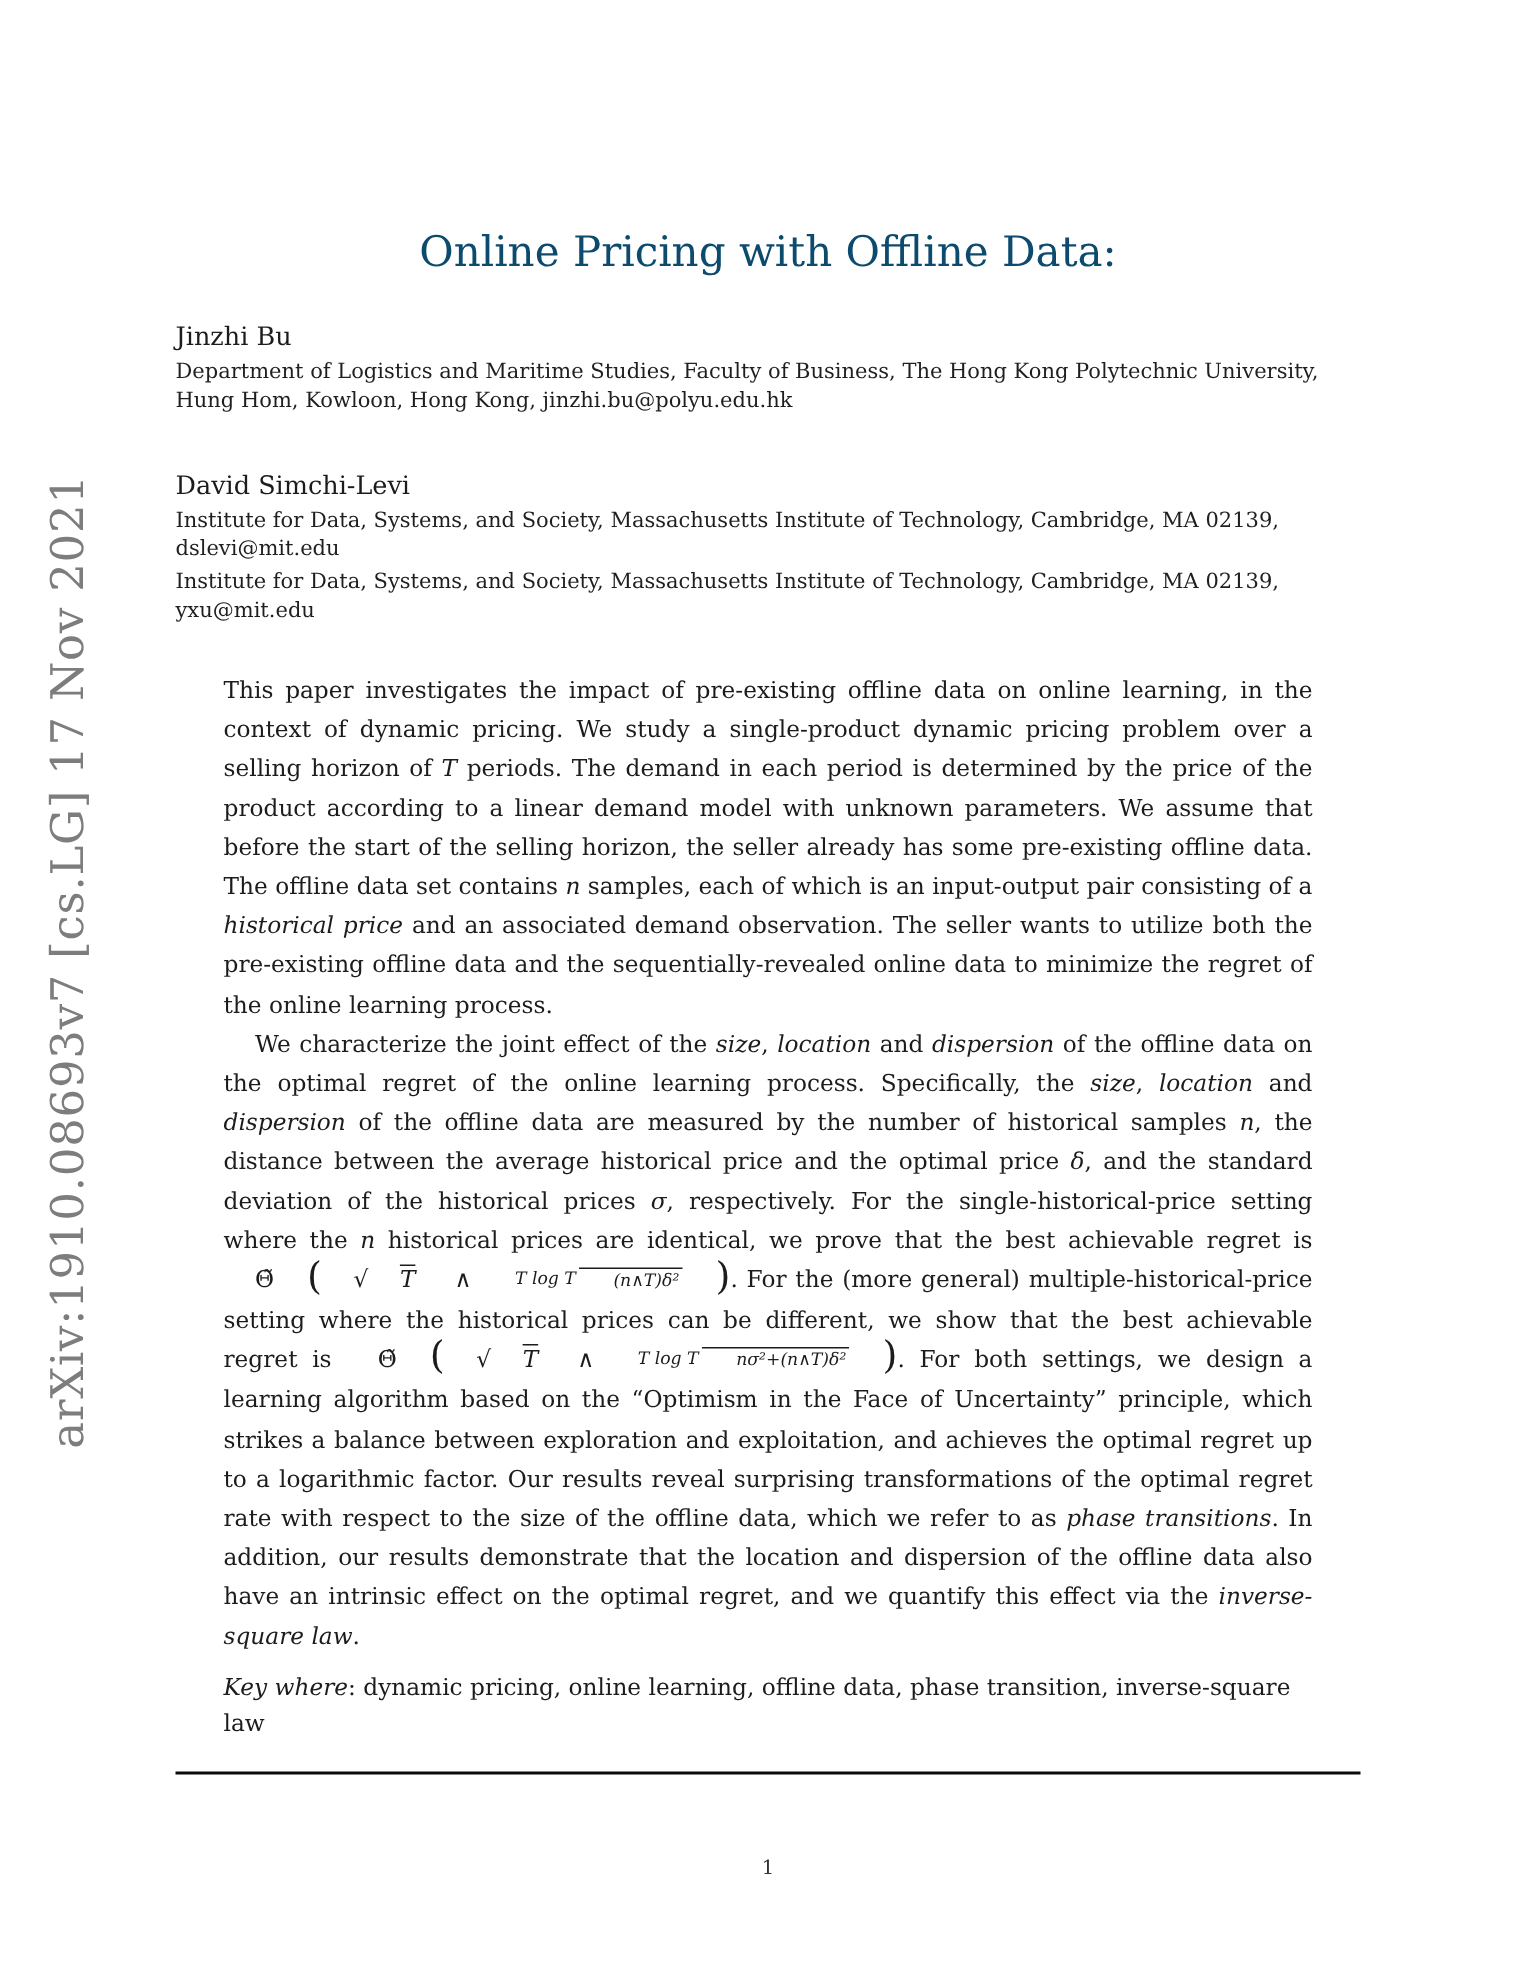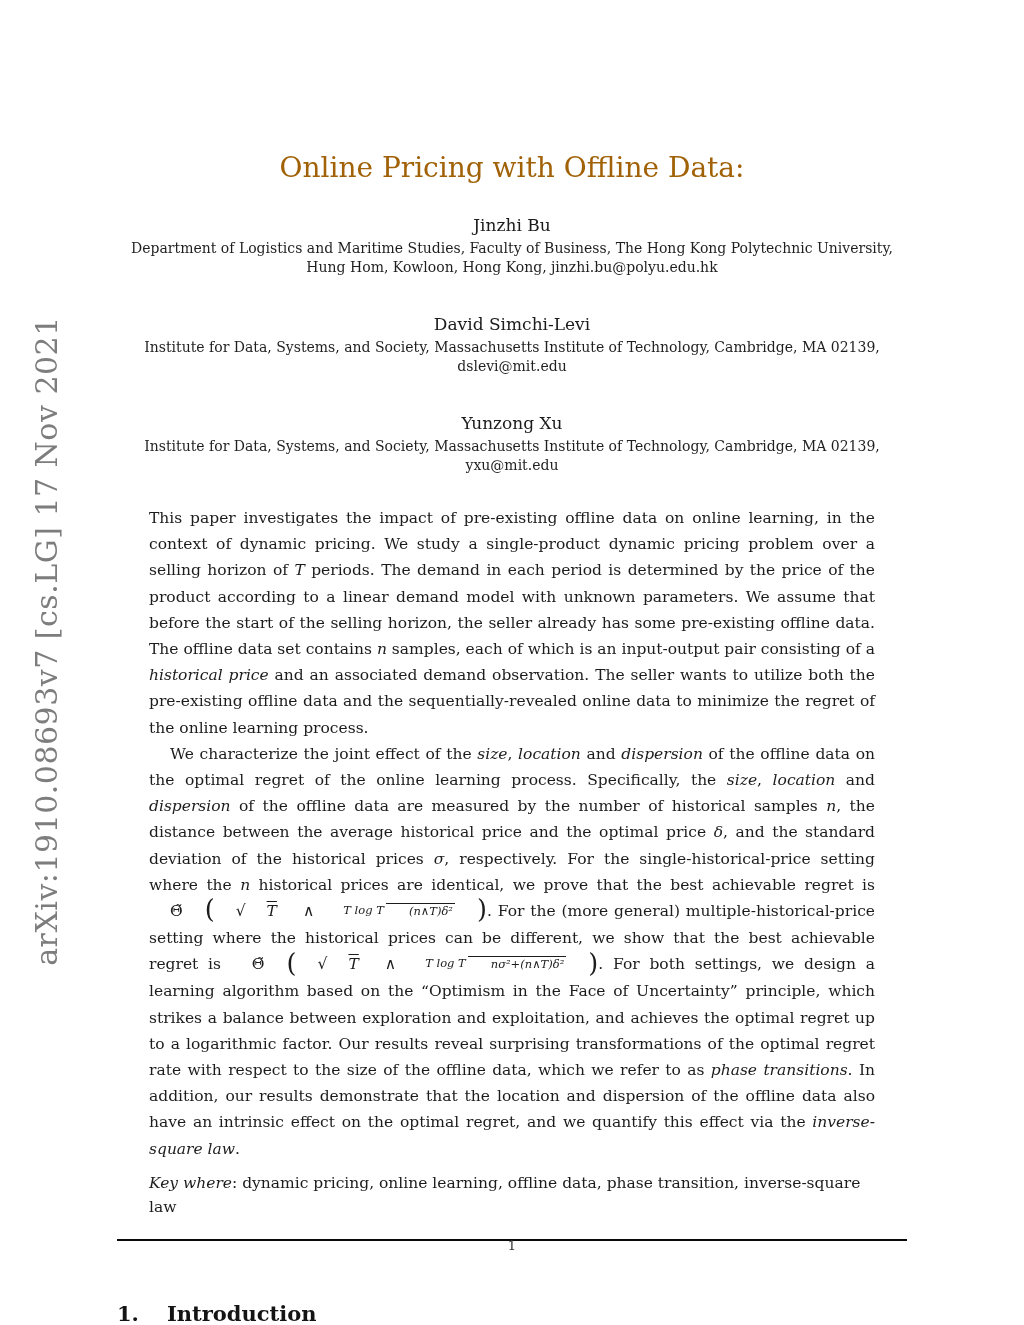--- a/index.html
+++ b/index.html
@@ -34,23 +34,23 @@
   }
   .content {
     width: 790px;
     margin: 0 auto;
     padding-top: 148px;
   }
   .title {
     text-align: center;
     font-size: 28px;
     line-height: 40px;
-    color: #a16207;
+    color: #0c4a6e;
   }
-  .author-block { text-align: center; }
+  .author-block { }
   .author-name {
     margin-top: 36px;
     font-size: 17px;
     line-height: 22px;
   }
   .author-name.first { margin-top: 26px; }
   .author-affil {
     margin-top: 3px;
     font-size: 14px;
     line-height: 19px;
@@ -140,21 +140,20 @@
 
     <div class="title">
       <div>Online Pricing with Offline Data:</div>
     </div>
 
     <div class="author-block">
       <div class="author-name first">Jinzhi Bu</div>
       <div class="author-affil">Department of Logistics and Maritime Studies, Faculty of Business, The Hong Kong Polytechnic University, Hung Hom, Kowloon, Hong Kong, jinzhi.bu@polyu.edu.hk</div>
       <div class="author-name">David Simchi-Levi</div>
       <div class="author-affil">Institute for Data, Systems, and Society, Massachusetts Institute of Technology, Cambridge, MA 02139, dslevi@mit.edu</div>
-      <div class="author-name">Yunzong Xu</div>
       <div class="author-affil">Institute for Data, Systems, and Society, Massachusetts Institute of Technology, Cambridge, MA 02139, yxu@mit.edu</div>
     </div>
 
     <div class="abstract">
       <p><span>This paper investigates the impact of pre-existing offline data on online learning, in the context of dynamic pricing. We study a single-product dynamic pricing problem over a selling horizon of </span><span class="it">T</span><span> periods. The demand in each period is determined by the price of the product according to a linear demand model with unknown parameters. We assume that before the start of the selling horizon, the seller already has some pre-existing offline data. The offline data set contains </span><span class="it">n</span><span> samples, each of which is an input-output pair consisting of a </span><span class="it">historical price</span><span> and an associated demand observation. The seller wants to utilize both the pre-existing offline data and the sequentially-revealed online data to minimize the regret of the online learning process.</span></p>
       <p class="indent"><span><span>We characterize the joint effect of the </span><span class="it">size</span><span>, </span><span class="it">location</span><span> and </span><span class="it">dispersion</span><span> of the offline data on the optimal regret of the online learning process. Specifically, the </span><span class="it">size</span><span>, </span><span class="it">location</span><span> and </span><span class="it">dispersion</span><span> of the offline data are measured by the number of historical samples </span><span class="it">n</span><span>, the distance between the average historical price and the optimal price </span><span class="it">δ</span><span>, and the standard deviation of the historical prices </span><span class="it">σ</span><span>, respectively. For the single-historical-price setting where the </span><span class="it">n</span><span> historical prices are identical, we prove that the best achievable regret is </span></span><span class="formula">
             <span class="theta">Θ̃</span>
             <span class="bigp">(</span>
             <span class="rad">√</span>
             <span class="ol">T</span>
@@ -175,21 +174,18 @@
               <span class="den">nσ²+(n∧T)δ²</span>
             </span>
             <span class="bigp">)</span>
           </span><span><span>. For both settings, we design a learning algorithm based on the “Optimism in the Face of Uncertainty” principle, which strikes a balance between exploration and exploitation, and achieves the optimal regret up to a logarithmic factor. Our results reveal surprising transformations of the optimal regret rate with respect to the size of the offline data, which we refer to as </span><span class="it">phase transitions</span><span>. In addition, our results demonstrate that the location and dispersion of the offline data also have an intrinsic effect on the optimal regret, and we quantify this effect via the </span><span class="it">inverse-square law</span><span>.</span></span></p>
     </div>
 
     <div class="keywords"><span class="it">Key where</span><span>: dynamic pricing, online learning, offline data, phase transition, inverse-square law</span></div>
 
     <hr class="rule">
 
-    <div class="section-heading">
-      <span class="sec-num">1.</span><span>Introduction</span>
-    </div>
 
   </div>
 
   <div class="page-number">1</div>
 
 </div>
 
 </body></html>

